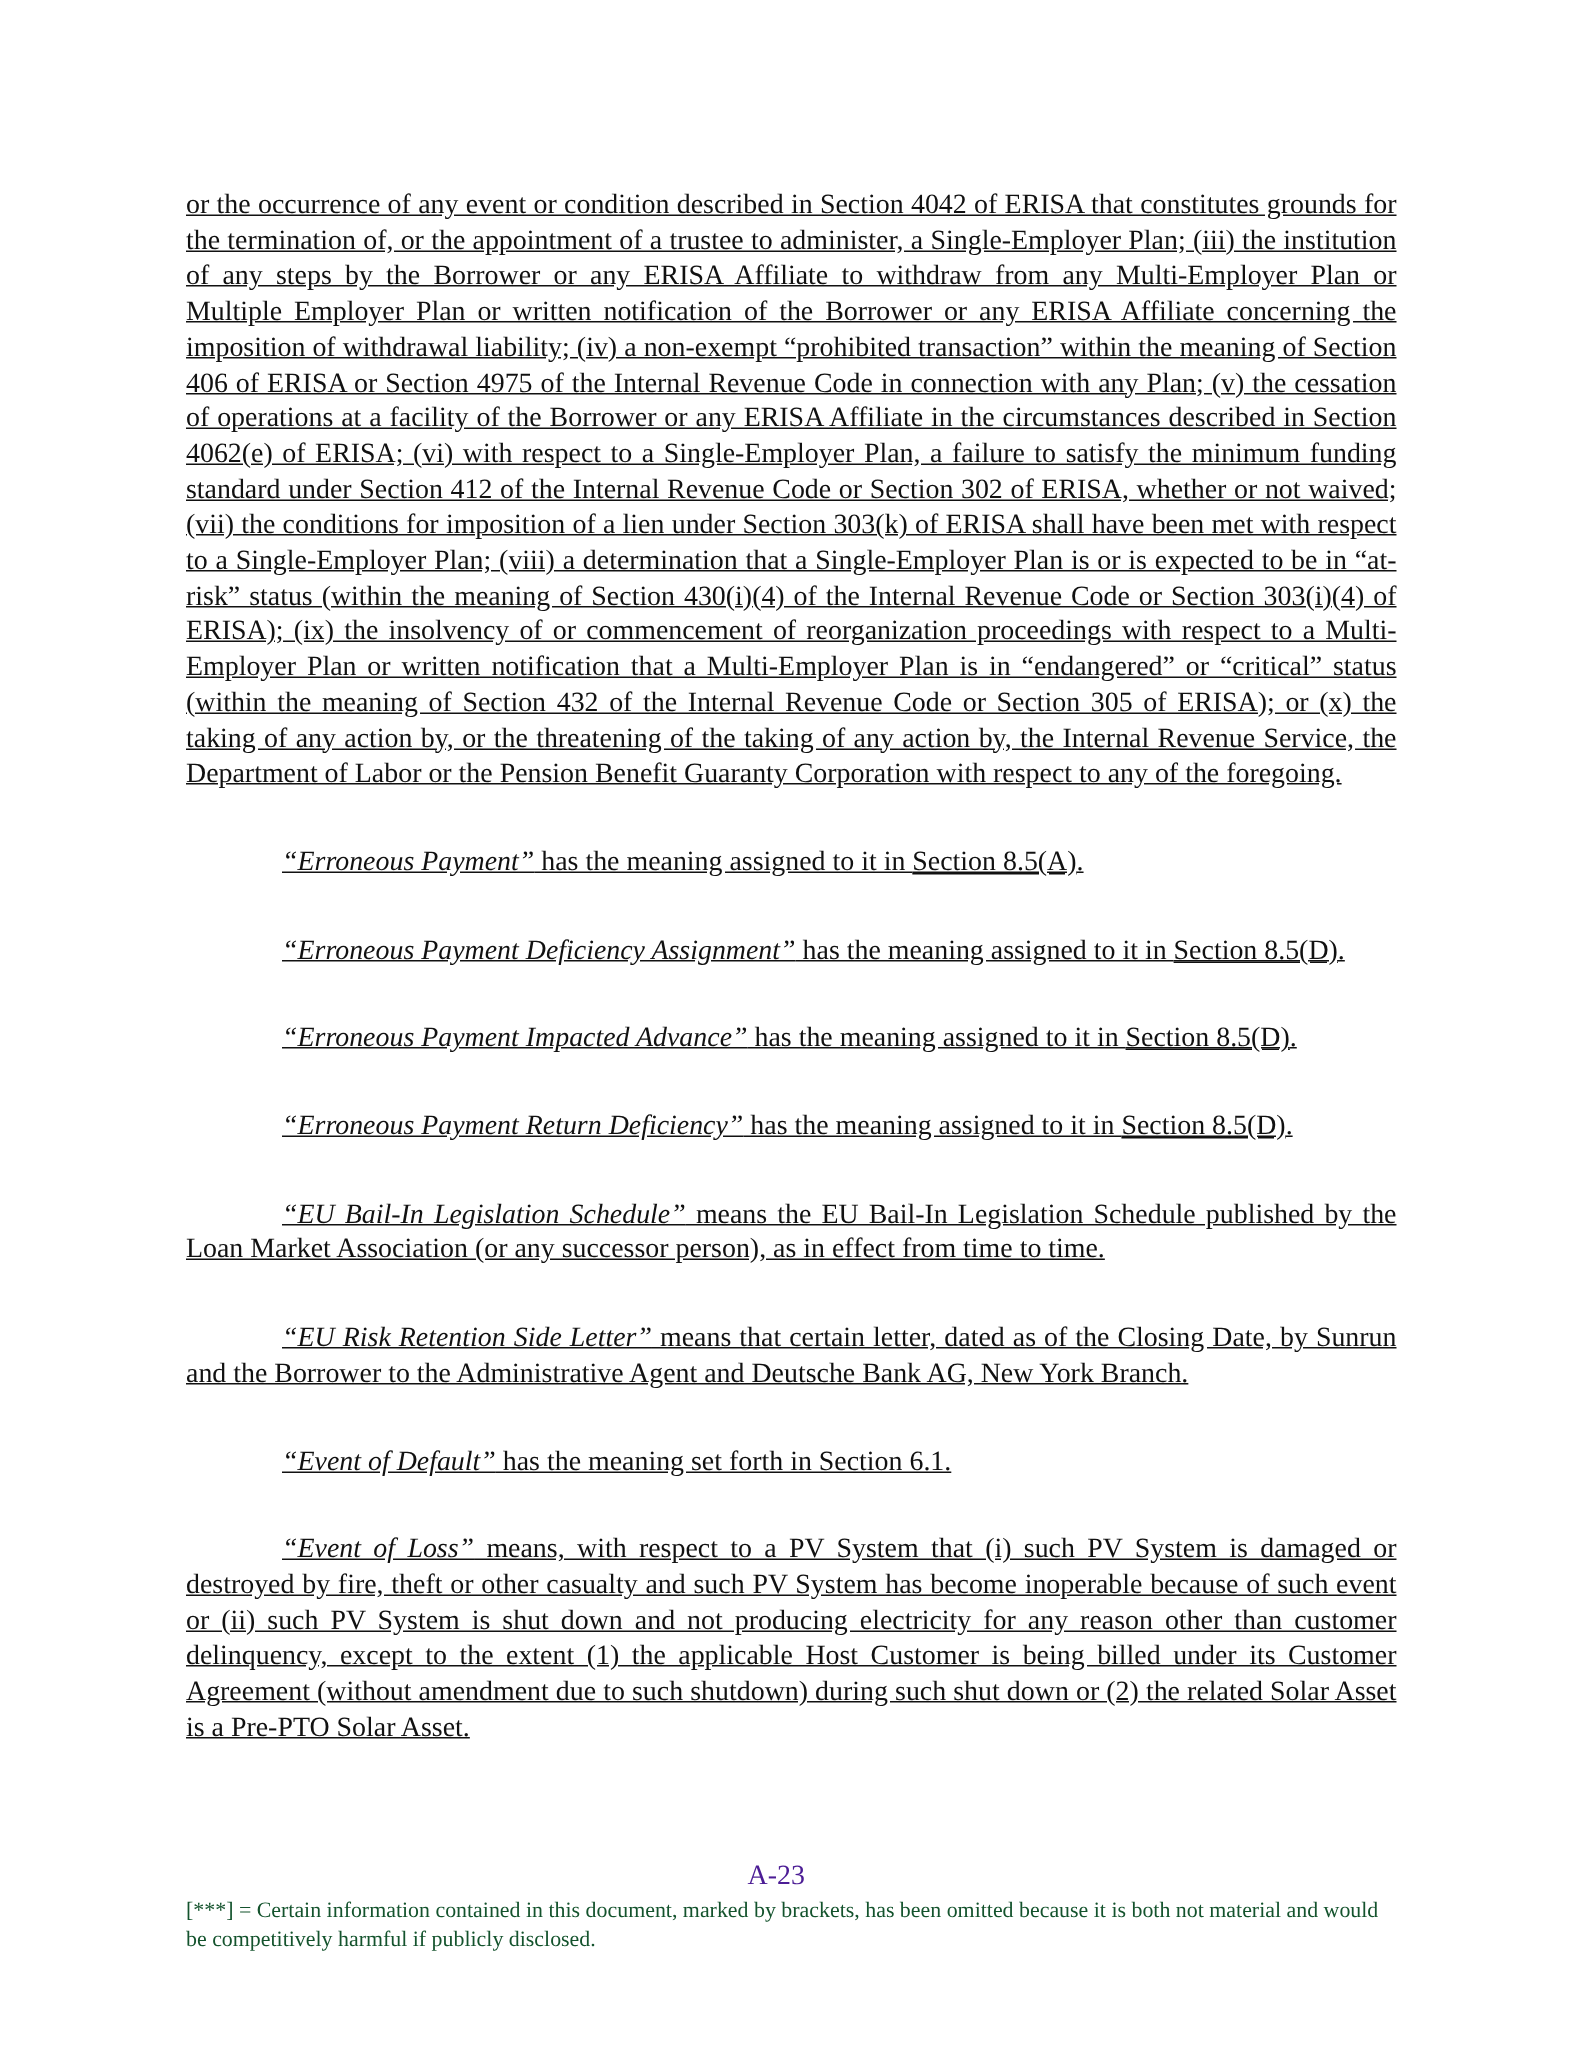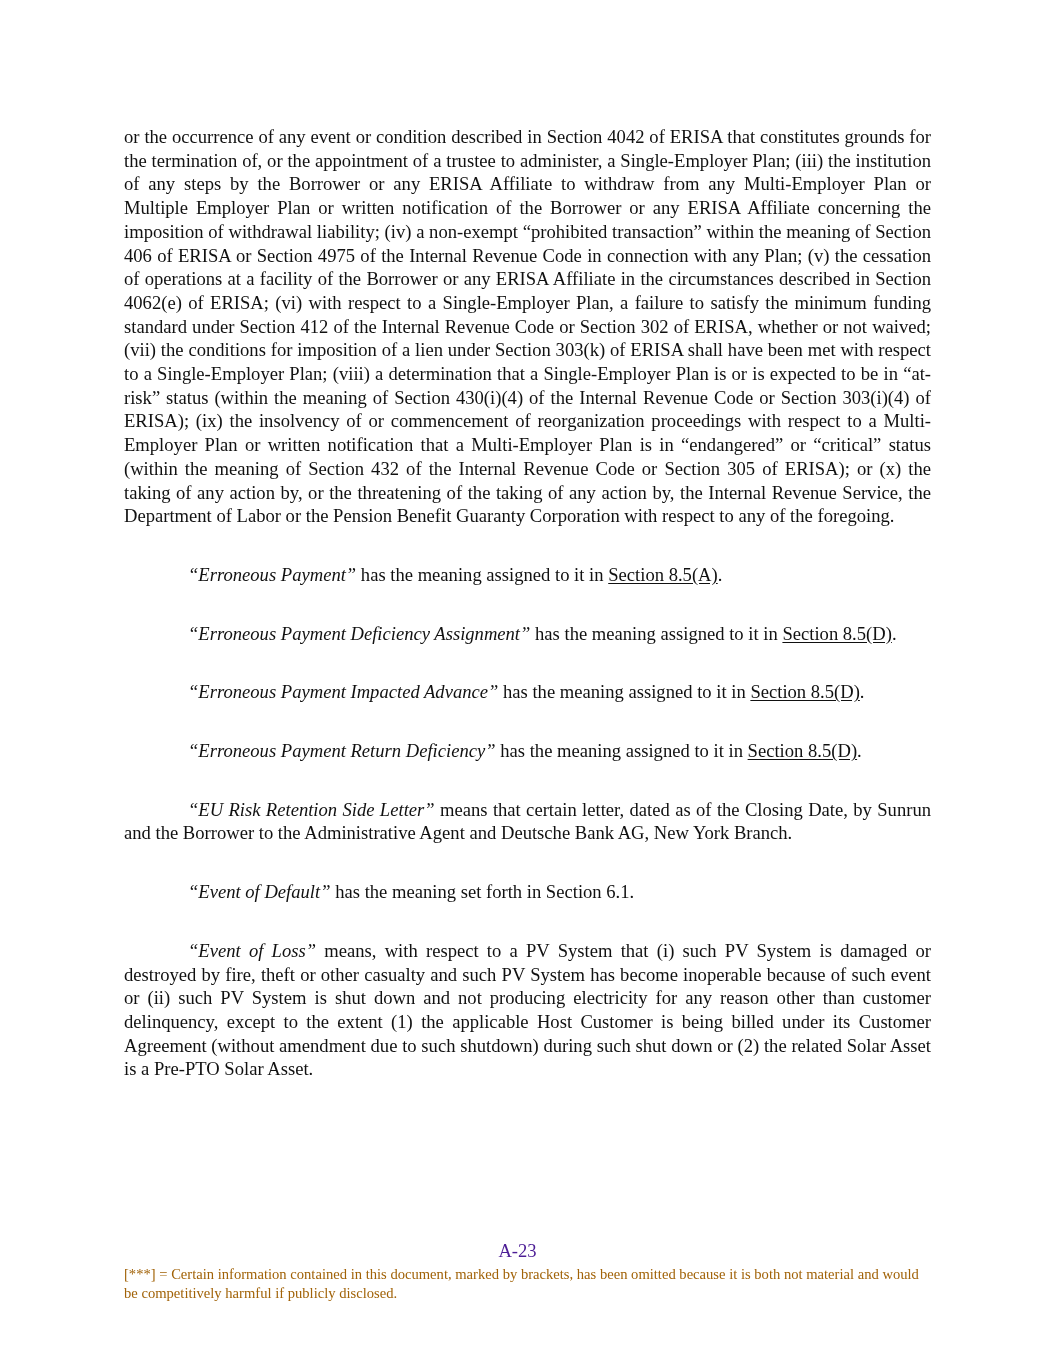--- a/index.html
+++ b/index.html
@@ -1,33 +1,34 @@
 <!DOCTYPE html>
 <html><head>
   <meta charset="utf-8">
   <style>
     html, body { margin: 0; padding: 0; background: #ffffff; }
     body { width: 1055px; height: 1365px; position: relative; overflow: hidden; }
     .page {
       position: absolute; left: 124px; top: 125px; width: 807px;
       font-family: "Liberation Serif", serif; font-size: 18.6px; line-height: 23.7px;
       color: #111111;
+      text-decoration: underline;
     }
     .para { margin: 0; text-align: justify; }
     .para.first { text-indent: 0; }
     .def { text-indent: 64px; margin-top: 35px; }
     .term { font-style: italic; }
     .ref { text-decoration: underline; text-underline-offset: 2px; }
     .pagenum {
       position: absolute; left: 0; width: 1035px; top: 1240px; text-align: center;
       font-family: "Liberation Serif", serif; font-size: 18.6px; color: #4c1d95;
     }
     .footnote {
       position: absolute; left: 124px; top: 1265px; width: 810px;
-      font-family: "Liberation Serif", serif; font-size: 14.6px; line-height: 19px; color: #a16207;
+      font-family: "Liberation Serif", serif; font-size: 14.6px; line-height: 19px; color: #14532d;
     }
   </style>
 </head>
 <body>
 
 <div class="page">
   <p class="para first">or the occurrence of any event or condition described in Section 4042 of ERISA that constitutes grounds for the termination of, or the appointment of a trustee to administer, a Single-Employer Plan; (iii) the institution of any steps by the Borrower or any ERISA Affiliate to withdraw from any Multi-Employer Plan or Multiple Employer Plan or written notification of the Borrower or any ERISA Affiliate concerning the imposition of withdrawal liability; (iv) a non-exempt “prohibited transaction” within the meaning of Section 406 of ERISA or Section 4975 of the Internal Revenue Code in connection with any Plan; (v) the cessation of operations at a facility of the Borrower or any ERISA Affiliate in the circumstances described in Section 4062(e) of ERISA; (vi) with respect to a Single-Employer Plan, a failure to satisfy the minimum funding standard under Section 412 of the Internal Revenue Code or Section 302 of ERISA, whether or not waived; (vii) the conditions for imposition of a lien under Section 303(k) of ERISA shall have been met with respect to a Single-Employer Plan; (viii) a determination that a Single-Employer Plan is or is expected to be in “at-risk” status (within the meaning of Section 430(i)(4) of the Internal Revenue Code or Section 303(i)(4) of ERISA); (ix) the insolvency of or commencement of reorganization proceedings with respect to a Multi-Employer Plan or written notification that a Multi-Employer Plan is in “endangered” or “critical” status (within the meaning of Section 432 of the Internal Revenue Code or Section 305 of ERISA); or (x) the taking of any action by, or the threatening of the taking of any action by, the Internal Revenue Service, the Department of Labor or the Pension Benefit Guaranty Corporation with respect to any of the foregoing.</p>
 
   <p class="para def">
     <span class="term">“Erroneous Payment”</span><span> has the meaning assigned to it in </span><span class="ref">Section 8.5(A)</span><span>.</span>
@@ -39,20 +40,23 @@
 
   <p class="para def">
     <span class="term">“Erroneous Payment Impacted Advance”</span><span> has the meaning assigned to it in </span><span class="ref">Section 8.5(D)</span><span>.</span>
   </p>
 
   <p class="para def">
     <span class="term">“Erroneous Payment Return Deficiency”</span><span> has the meaning assigned to it in </span><span class="ref">Section 8.5(D)</span><span>.</span>
   </p>
 
 
+  <p class="para def">
+    <span class="term">“EU Bail-In Legislation Schedule”</span><span> means the EU Bail-In Legislation Schedule published by the Loan Market Association (or any successor person), as in effect from time to time.</span>
+  </p>
 
   <p class="para def">
     <span class="term">“EU Risk Retention Side Letter”</span><span> means that certain letter, dated as of the Closing Date, by Sunrun and the Borrower to the Administrative Agent and Deutsche Bank AG, New York Branch.</span>
   </p>
 
   <p class="para def">
     <span class="term">“Event of Default”</span><span> has the meaning set forth in Section 6.1.</span>
   </p>
 
   <p class="para def">

